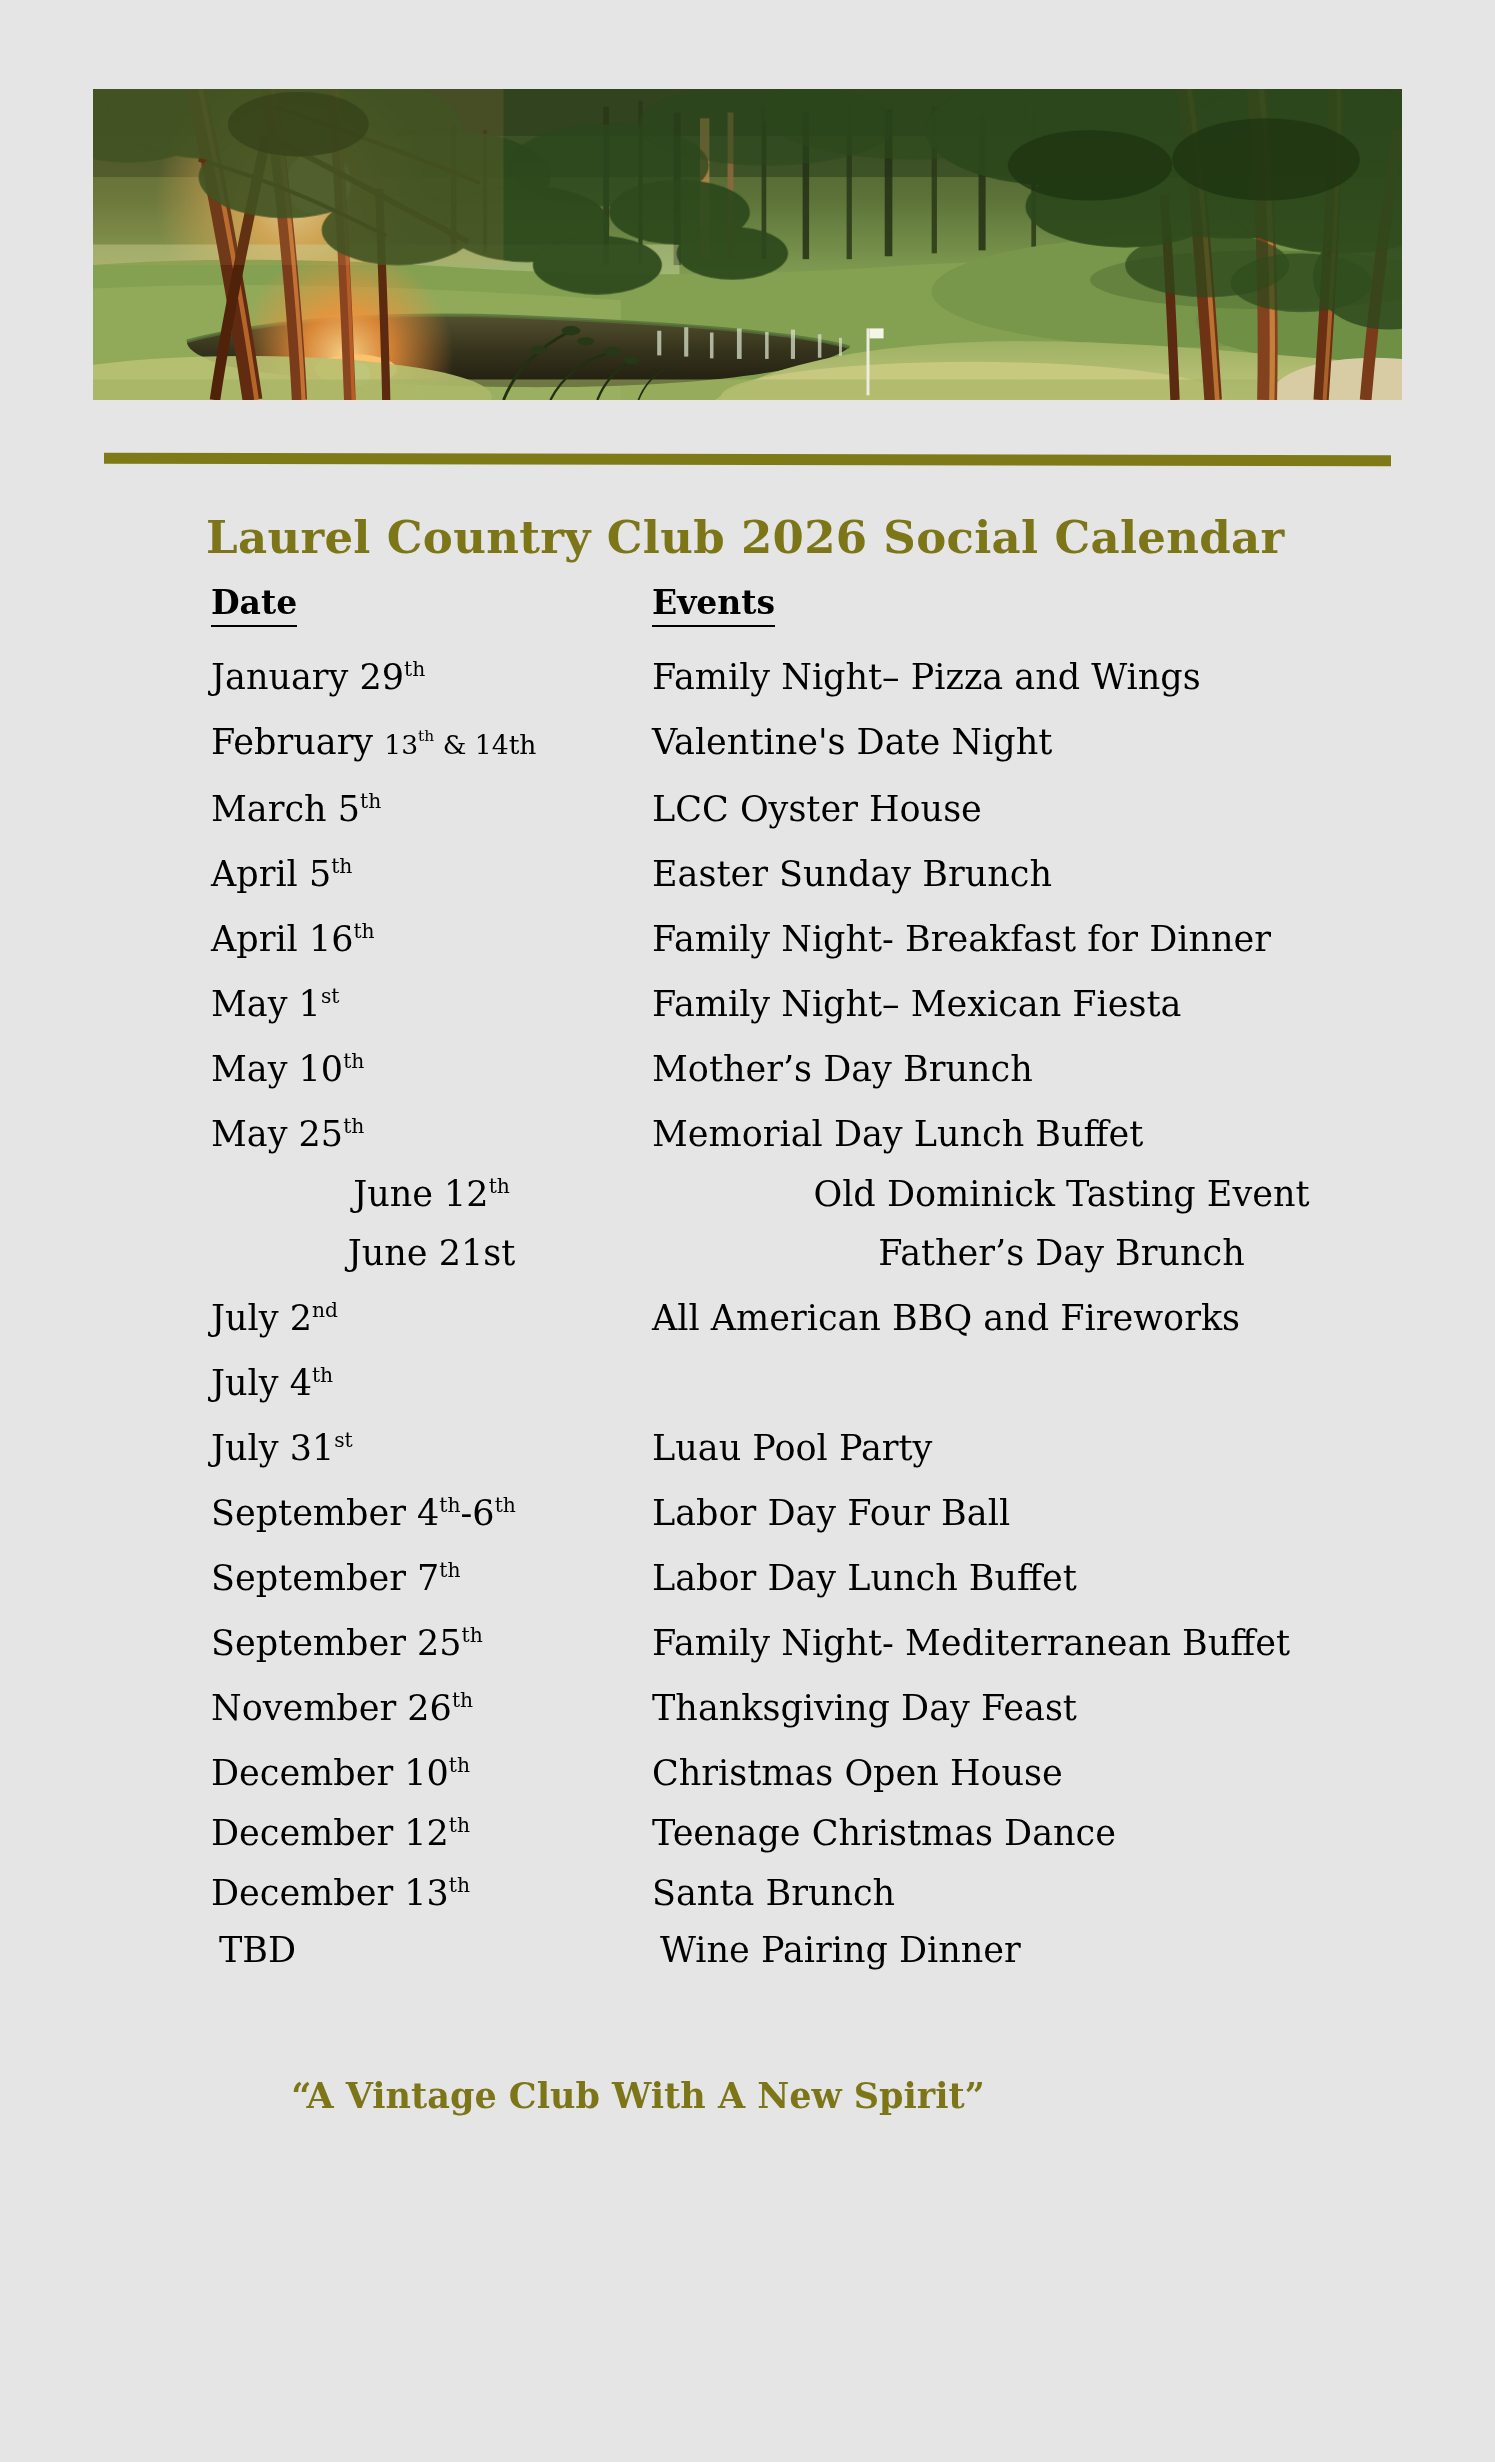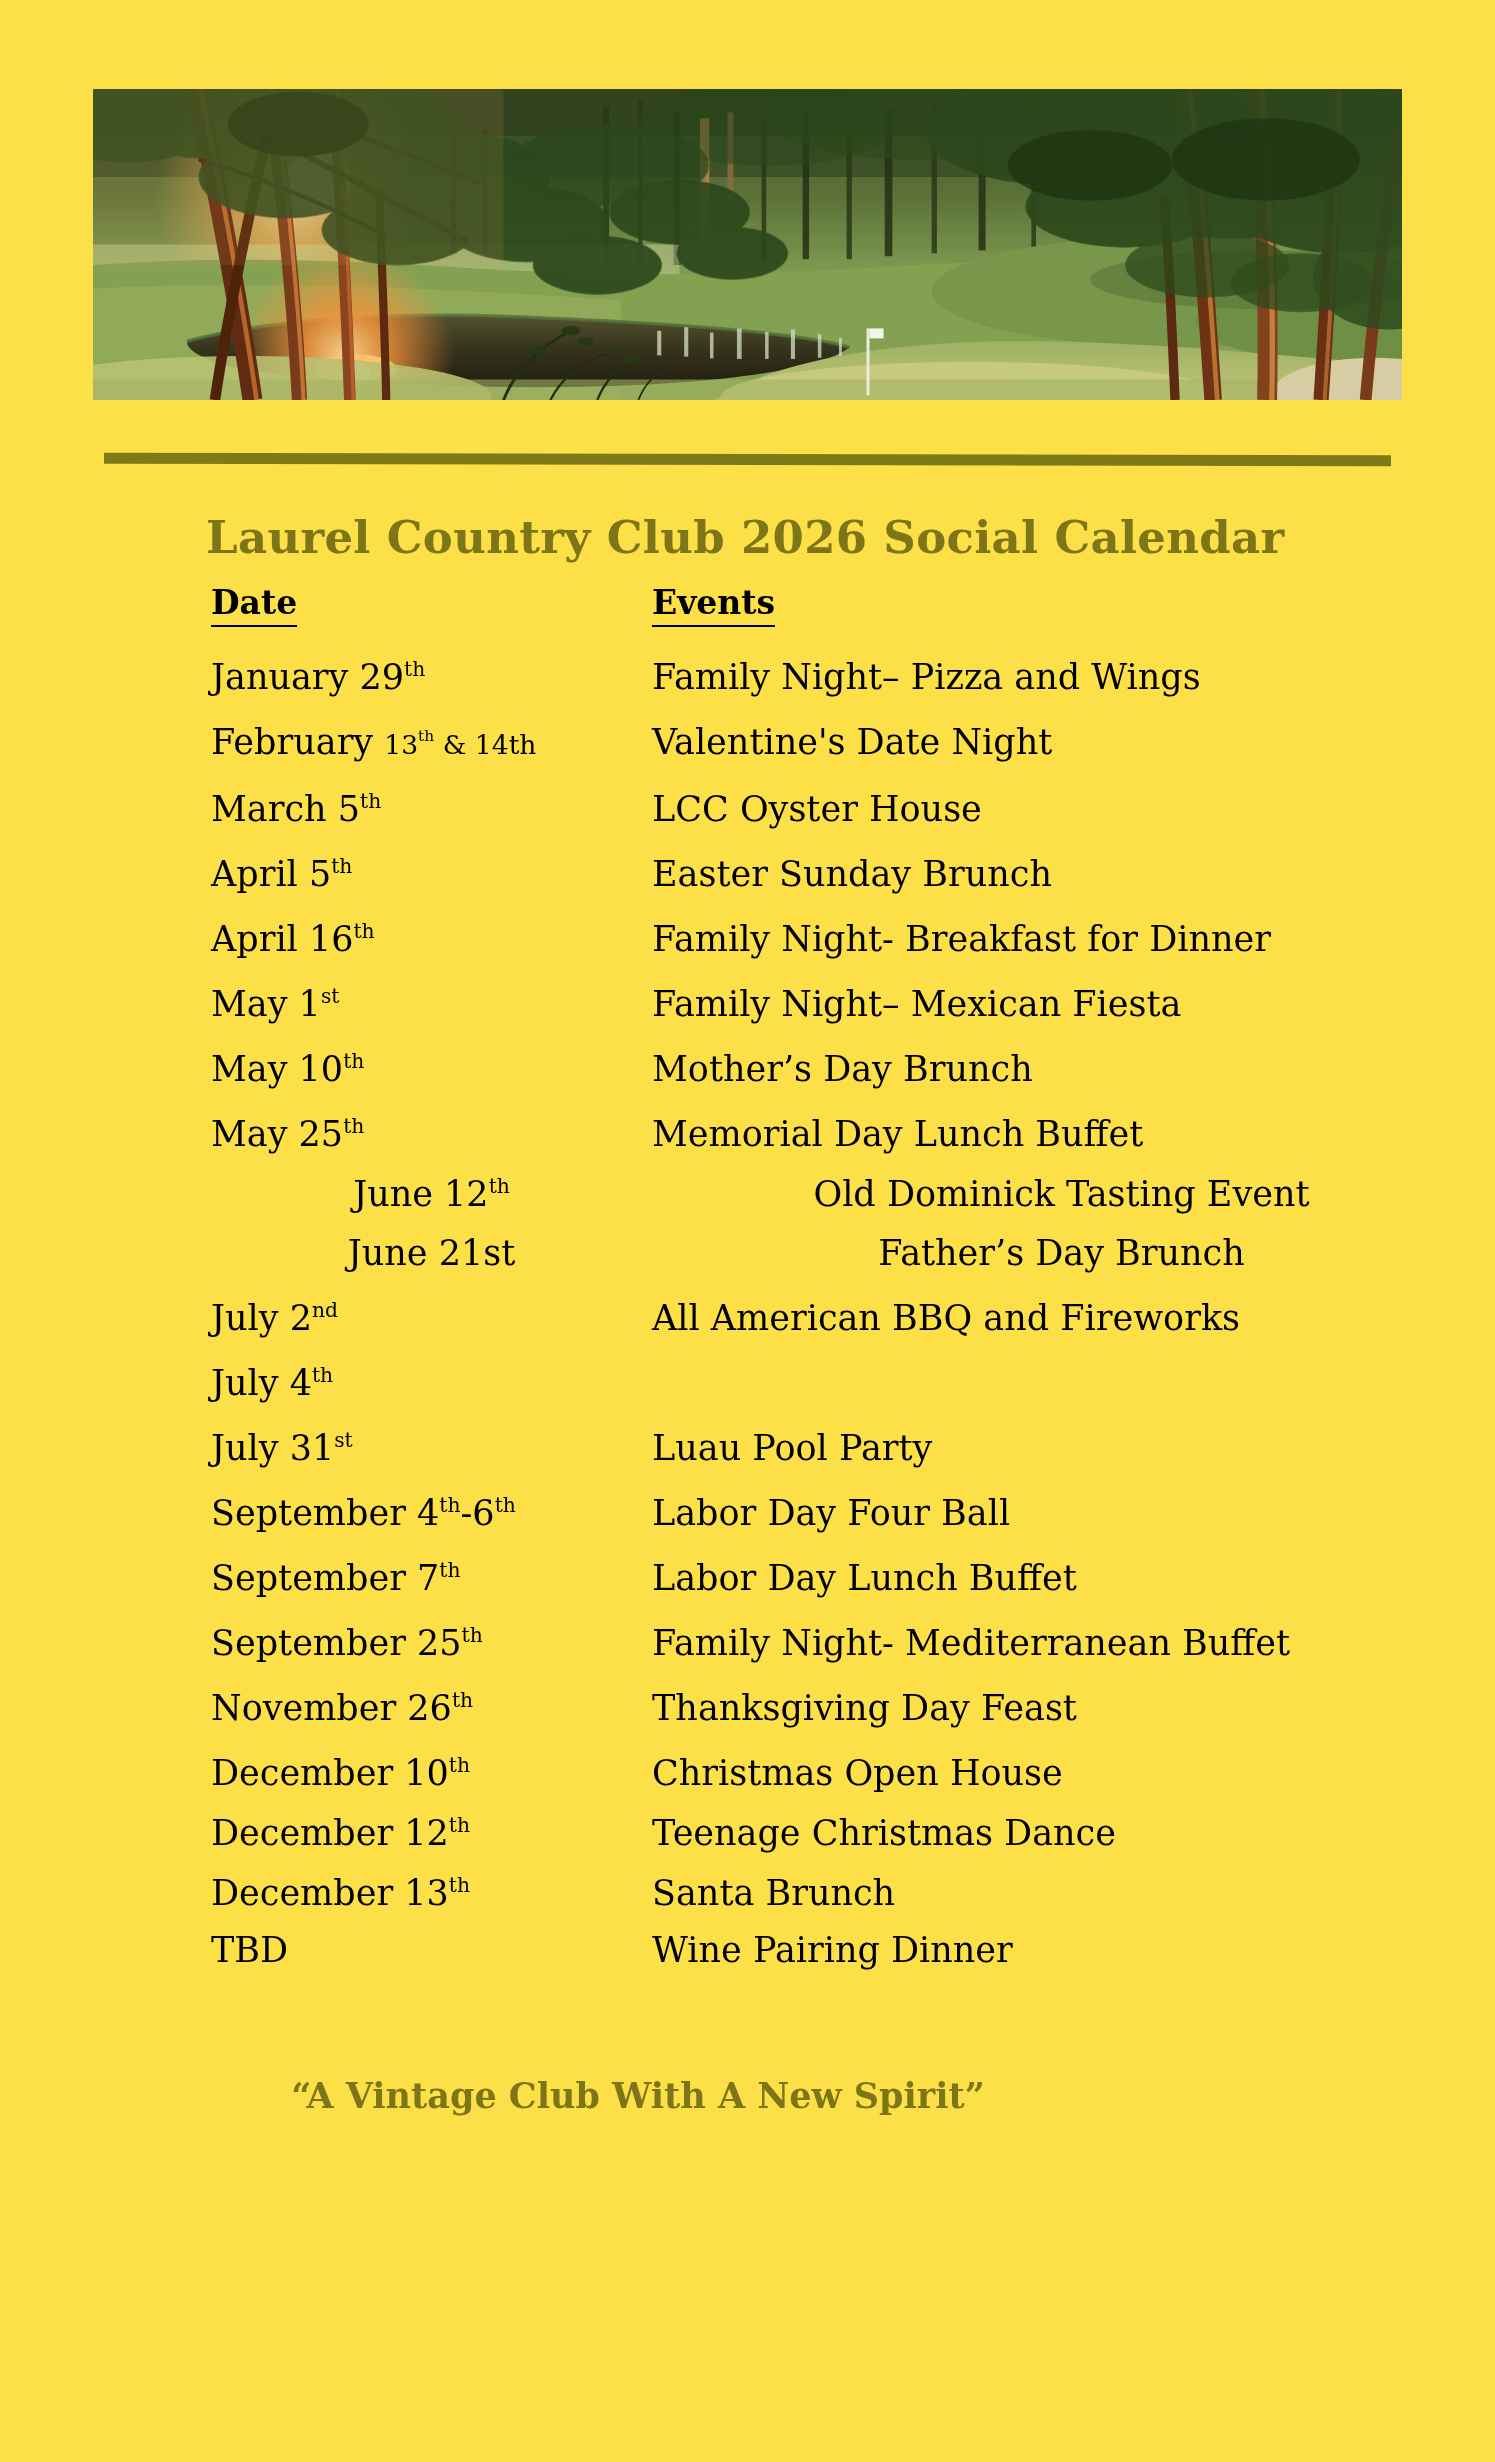--- a/index.html
+++ b/index.html
@@ -1,16 +1,16 @@
 <!DOCTYPE html>
 <html style="font-size:9.4px"><head>
 <meta charset="utf-8">
 <style>
   html,body{margin:0;padding:0;background:#ffffff;}
-  .page{position:relative;width:1495px;height:2462px;background:#fde047;
+  .page{position:relative;width:1495px;height:2462px;background:#e5e5e5;
         font-family:"DejaVu Serif","Liberation Serif",serif;color:#000;overflow:hidden;}
 
   .hero{position:absolute;left:93px;top:89px;width:1309px;height:311px;overflow:hidden;}
   .hero svg{display:block;width:100%;height:100%;}
 
   .divider{position:absolute;left:104px;top:454px;width:1287px;height:10.6px;
            background:#7e7a18;transform:rotate(0.12deg);}
 
   .title{position:absolute;left:206px;top:511px;margin:0;
          font-size:45px;font-weight:700;color:#7d7618;letter-spacing:0.3px;white-space:nowrap;}
@@ -18,21 +18,21 @@
   .headers{position:absolute;left:211px;top:586px;display:grid;
            grid-template-columns:441px auto;font-size:33px;}
   .hd{justify-self:start;border-bottom:2.9px solid #000;padding-bottom:5px;line-height:34px;font-weight:bold;}
 
   .rows{position:absolute;left:211px;top:658px;width:1260px;font-size:35px;}
   .row{display:grid;grid-template-columns:441px auto;line-height:39px;
        margin-top:26px;white-space:nowrap;}
   .row:first-child{margin-top:0;}
   .row:nth-child(9),.row:nth-child(10){margin-top:20.5px;text-align:center;}
   .row:nth-child(19),.row:nth-child(20){margin-top:21px;}
-  .row:nth-child(21){margin-top:17.6px;}
+  .row:nth-child(21){margin-top:17.6px;margin-left:8px;}
   .sup{font-size:.58em;vertical-align:super;line-height:0;}
   .sm{font-size:.76em;text-align:center;}
   .smsup{font-size:.44em;vertical-align:super;line-height:0;}
 
   .tagline{position:absolute;left:0;top:2075px;width:1248px;text-align:center;
            font-size:35px;font-weight:700;color:#7d7618;margin-left:14px;}
 </style>
 </head>
 <body>
 

